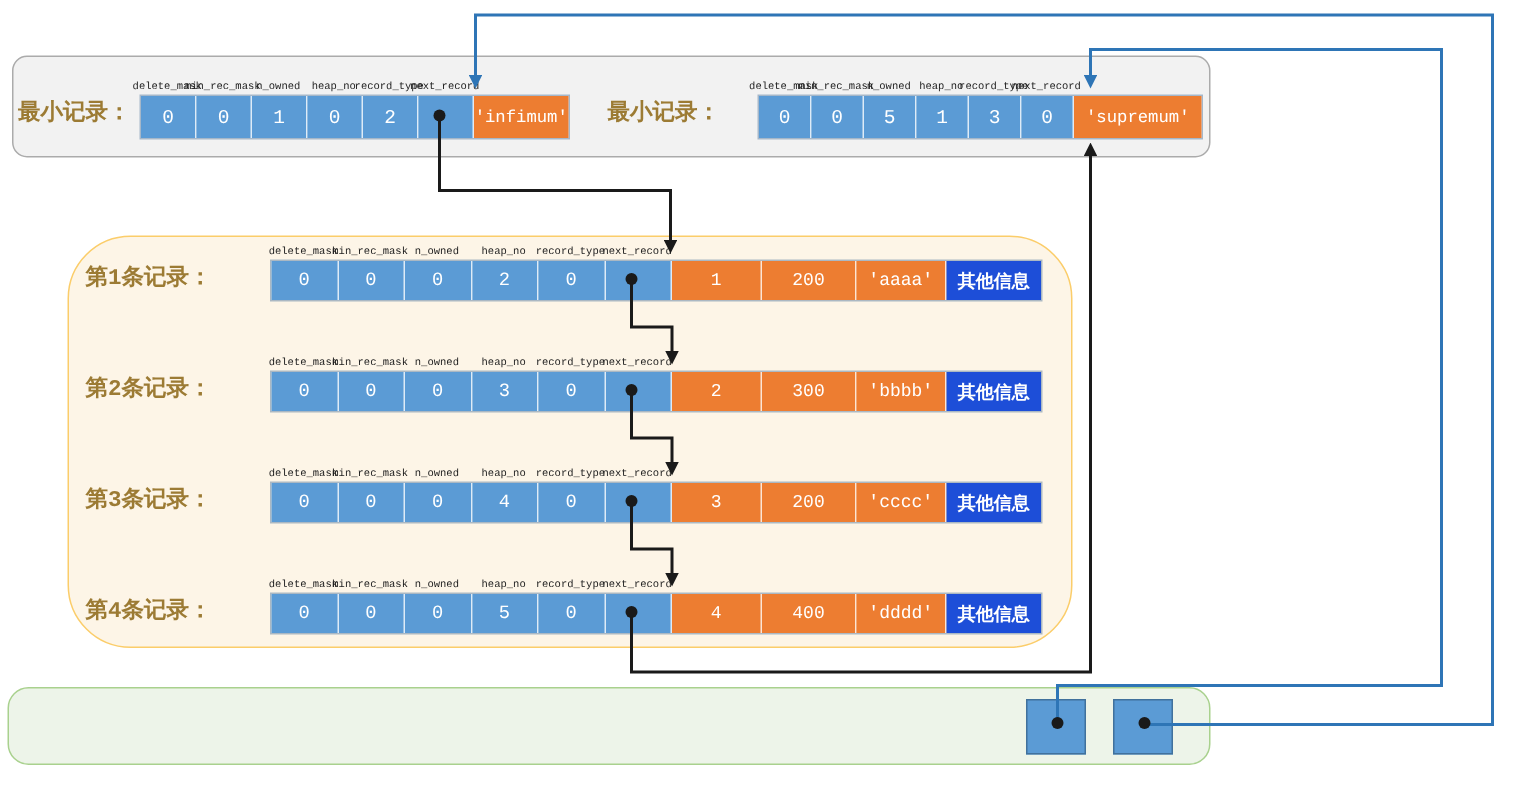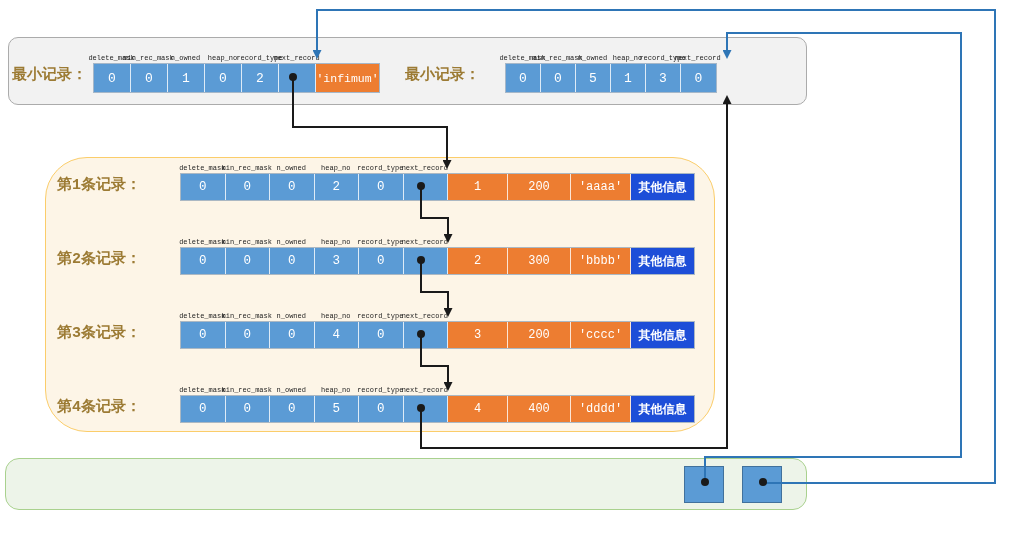--- a/index.html
+++ b/index.html
@@ -79,20 +79,21 @@
       <span class="hdr">record_type</span>
       <span class="hdr">next_record</span>
     </div>
     <div class="cells">
       <div class="cell blue">0</div>
       <div class="cell blue">0</div>
       <div class="cell blue">5</div>
       <div class="cell blue">1</div>
       <div class="cell blue">3</div>
       <div class="cell blue">0</div>
+      <div class="cell orange data-cell">'supremum'</div>
     </div>
   </div>
 
   <div class="box box-records"></div>
 
   <div class="gold-label" style="left:57px;top:177px">第1条记录：</div>
   <div class="bar recbar" style="left:180px;top:161px">
     <div class="hdrs">
       <span class="hdr">delete_mask</span>
       <span class="hdr">min_rec_mask</span>

